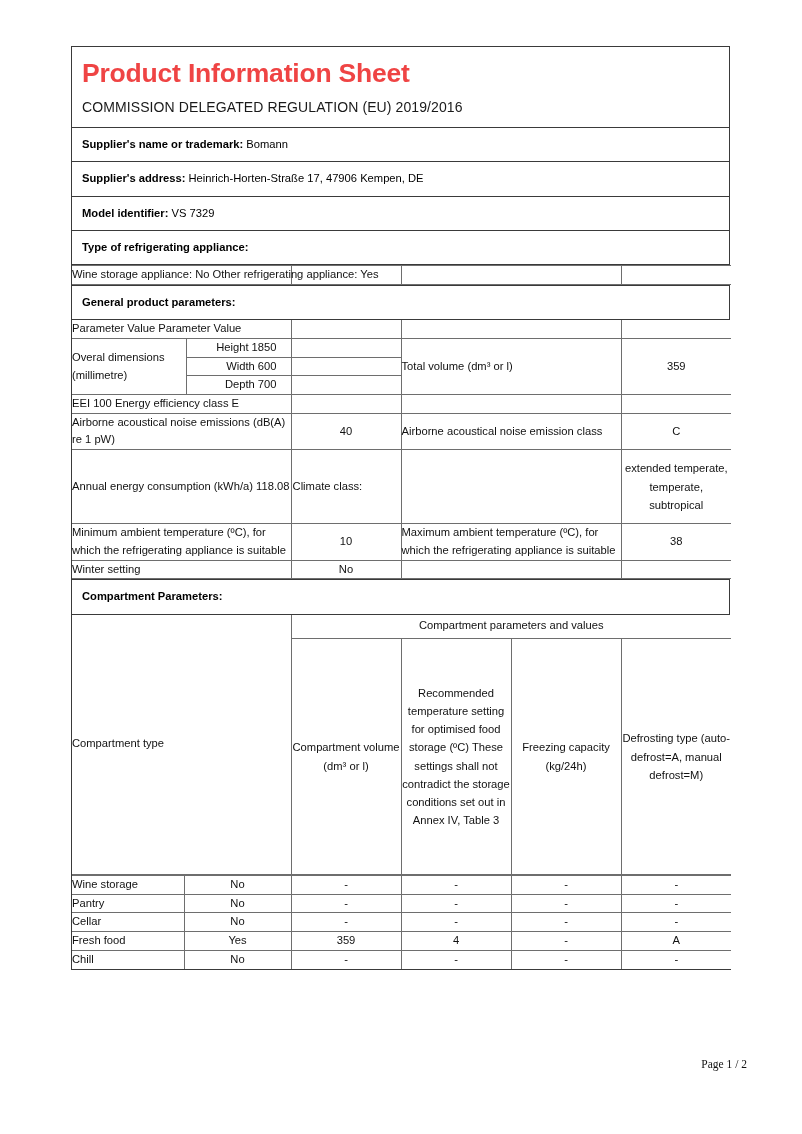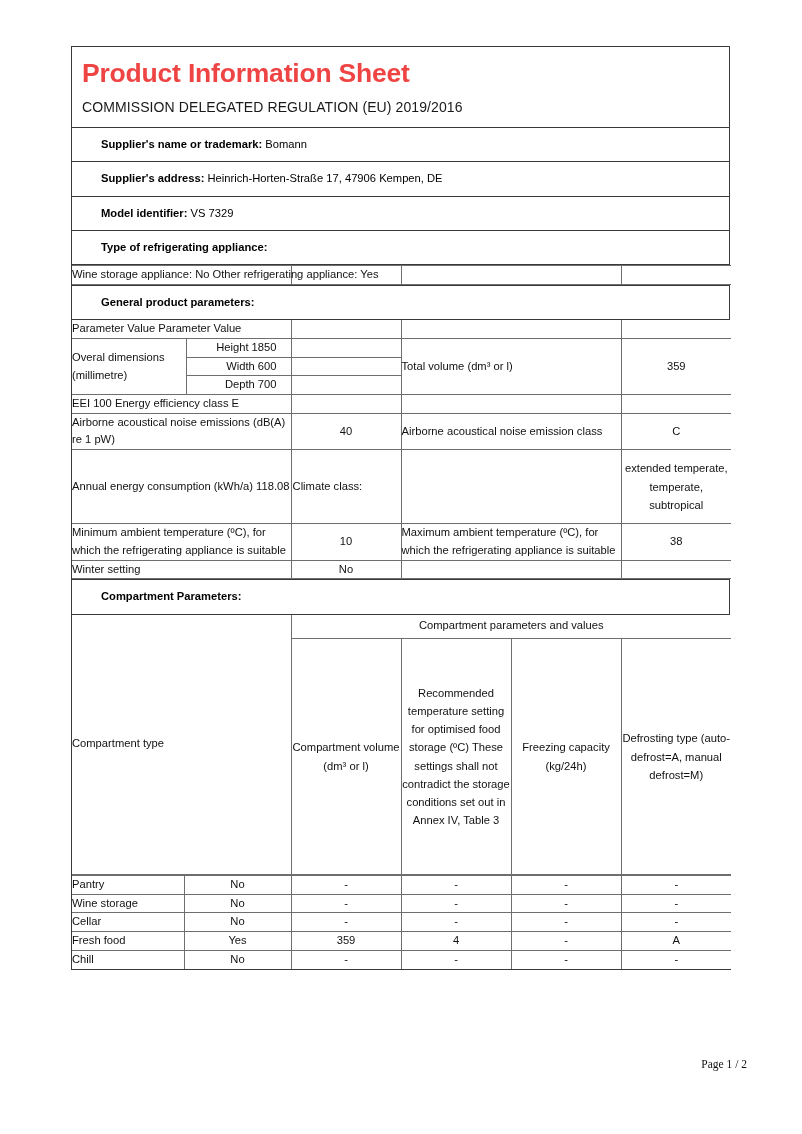--- a/index.html
+++ b/index.html
@@ -51,21 +51,21 @@
     background: #ffffff;
     overflow: visible;
   }
   table.t td.edge-bot { border-bottom: 1.4px solid #3a3a3a; }
   table.t td.noleft  { border-left: none; }
   table.t td.noright { border-right: none; }
   table.t td.notop   { border-top: none; }
 
   .pad      { padding: 7px 0 7px 10px; }
   .padc     { padding: 7px 6px; text-align: center; }
-  .b        { font-weight: bold; margin-left: 19px; }
+  .b        { font-weight: bold; }
 
   
   #hdrblock {
     padding: 12px 0 9px 10px;
     border-bottom: 1.4px solid #3a3a3a;
   }
   #maintitle {
     font-size: 26.5px;
     font-weight: bold;
     color: #4b0a9b;
@@ -270,29 +270,29 @@
       <colgroup>
         <col style="width:112px">
           <col style="width:107px">
           <col style="width:110px">
           <col style="width:110px">
           <col style="width:110px">
           <col style="width:110px">
       </colgroup>
       <tbody>
           <tr>
+            <td class="pad noleft">Wine storage</td>
+            <td class="padc">No</td>
+            <td class="padc">-</td>
+            <td class="padc">-</td>
+            <td class="padc">-</td>
+            <td class="padc noright">-</td>
+          </tr>
+          <tr>
             <td class="pad noleft">Pantry</td>
-            <td class="padc">No</td>
-            <td class="padc">-</td>
-            <td class="padc">-</td>
-            <td class="padc">-</td>
-            <td class="padc noright">-</td>
-          </tr>
-          <tr>
-            <td class="pad noleft">Wine storage</td>
             <td class="padc">No</td>
             <td class="padc">-</td>
             <td class="padc">-</td>
             <td class="padc">-</td>
             <td class="padc noright">-</td>
           </tr>
           <tr>
             <td class="pad noleft">Cellar</td>
             <td class="padc">No</td>
             <td class="padc">-</td>

